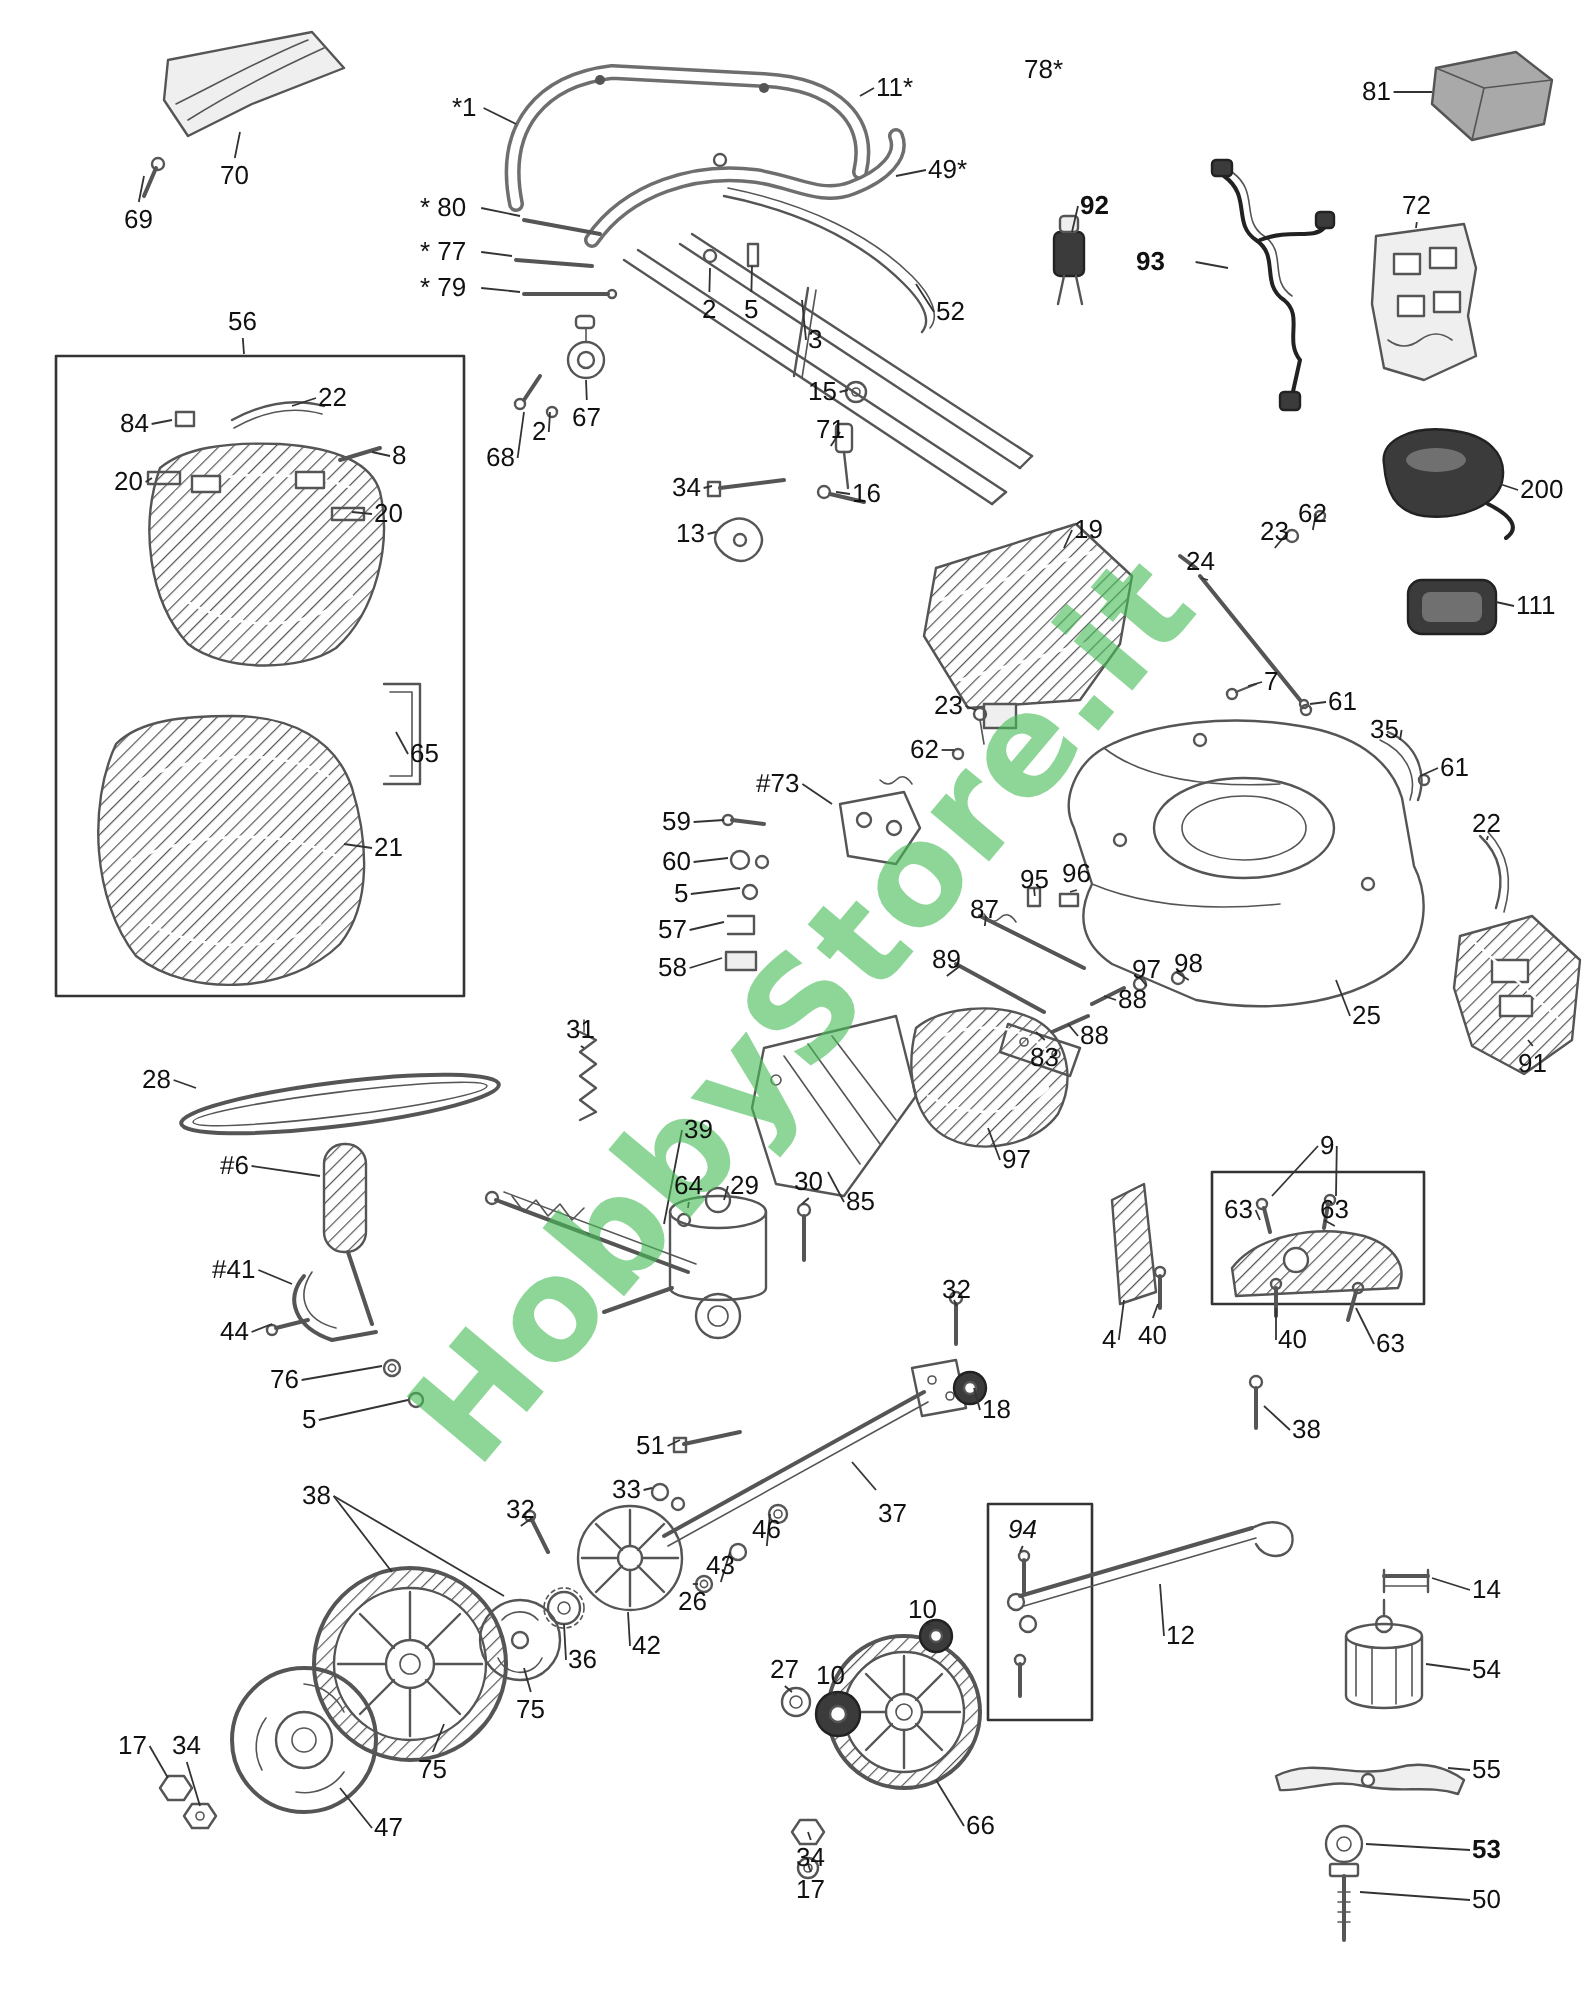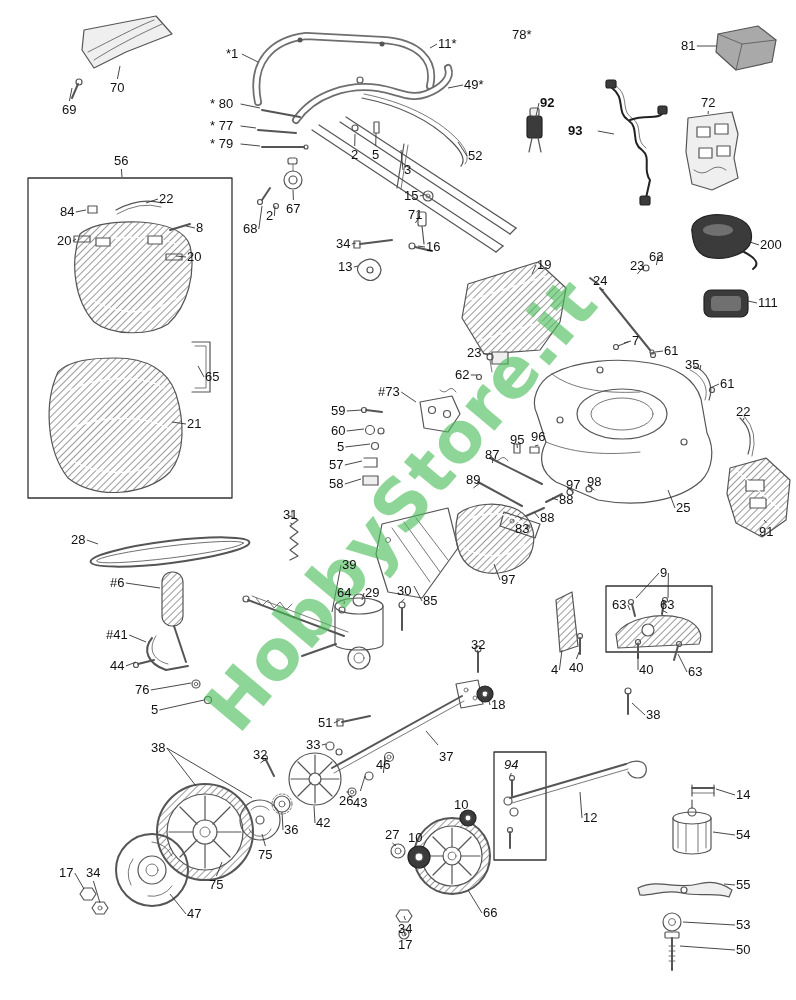--- a/index.html
+++ b/index.html
@@ -794,36 +794,36 @@
       <span class="lbl" style="left: 151px; top: 702px;">5</span>
       <span class="lbl" style="left: 471px; top: 637px;">32</span>
       <span class="lbl" style="left: 491px; top: 697px;">18</span>
       <span class="lbl" style="left: 646px; top: 707px;">38</span>
       <span class="lbl" style="left: 318px; top: 715px;">51</span>
       <span class="lbl" style="left: 439px; top: 737px; margin-top: 12px;">37</span>
       <span class="lbl" style="left: 306px; top: 737px;">33</span>
       <span class="lbl" style="left: 376px; top: 757px;">46</span>
       <span class="lbl" style="left: 151px; top: 740px;">38</span>
       <span class="lbl" style="left: 253px; top: 747px;">32</span>
-      <span class="lbl" style="left: 353px; top: 775px; margin-top: 20px;">43</span>
+      <span class="lbl" style="left: 353px; top: 775px;">43</span>
       <span class="lbl" style="left: 339px; top: 793px;">26</span>
       <span class="lbl" style="left: 504px; top: 757px; font-style: italic;">94</span>
       <span class="lbl" style="left: 736px; top: 787px;">14</span>
       <span class="lbl" style="left: 583px; top: 810px;">12</span>
       <span class="lbl" style="left: 284px; top: 822px;">36</span>
       <span class="lbl" style="left: 316px; top: 815px;">42</span>
       <span class="lbl" style="left: 258px; top: 847px;">75</span>
       <span class="lbl" style="left: 454px; top: 797px;">10</span>
       <span class="lbl" style="left: 736px; top: 827px;">54</span>
       <span class="lbl" style="left: 385px; top: 827px;">27</span>
       <span class="lbl" style="left: 408px; top: 830px;">10</span>
       <span class="lbl" style="left: 209px; top: 877px;">75</span>
       <span class="lbl" style="left: 59px; top: 865px;">17</span>
       <span class="lbl" style="left: 86px; top: 865px;">34</span>
       <span class="lbl" style="left: 736px; top: 877px;">55</span>
       <span class="lbl" style="left: 187px; top: 906px;">47</span>
       <span class="lbl" style="left: 483px; top: 905px;">66</span>
       <span class="lbl" style="left: 398px; top: 921px;">34</span>
       <span class="lbl" style="left: 398px; top: 937px;">17</span>
-      <span class="lbl" style="left: 736px; top: 917px;">53</span>
+      <span class="lbl" style="left: 736px; top: 917px; font-weight: bold;">53</span>
       <span class="lbl" style="left: 736px; top: 942px;">50</span>
     </div>
 </div>
 
 </body></html>

